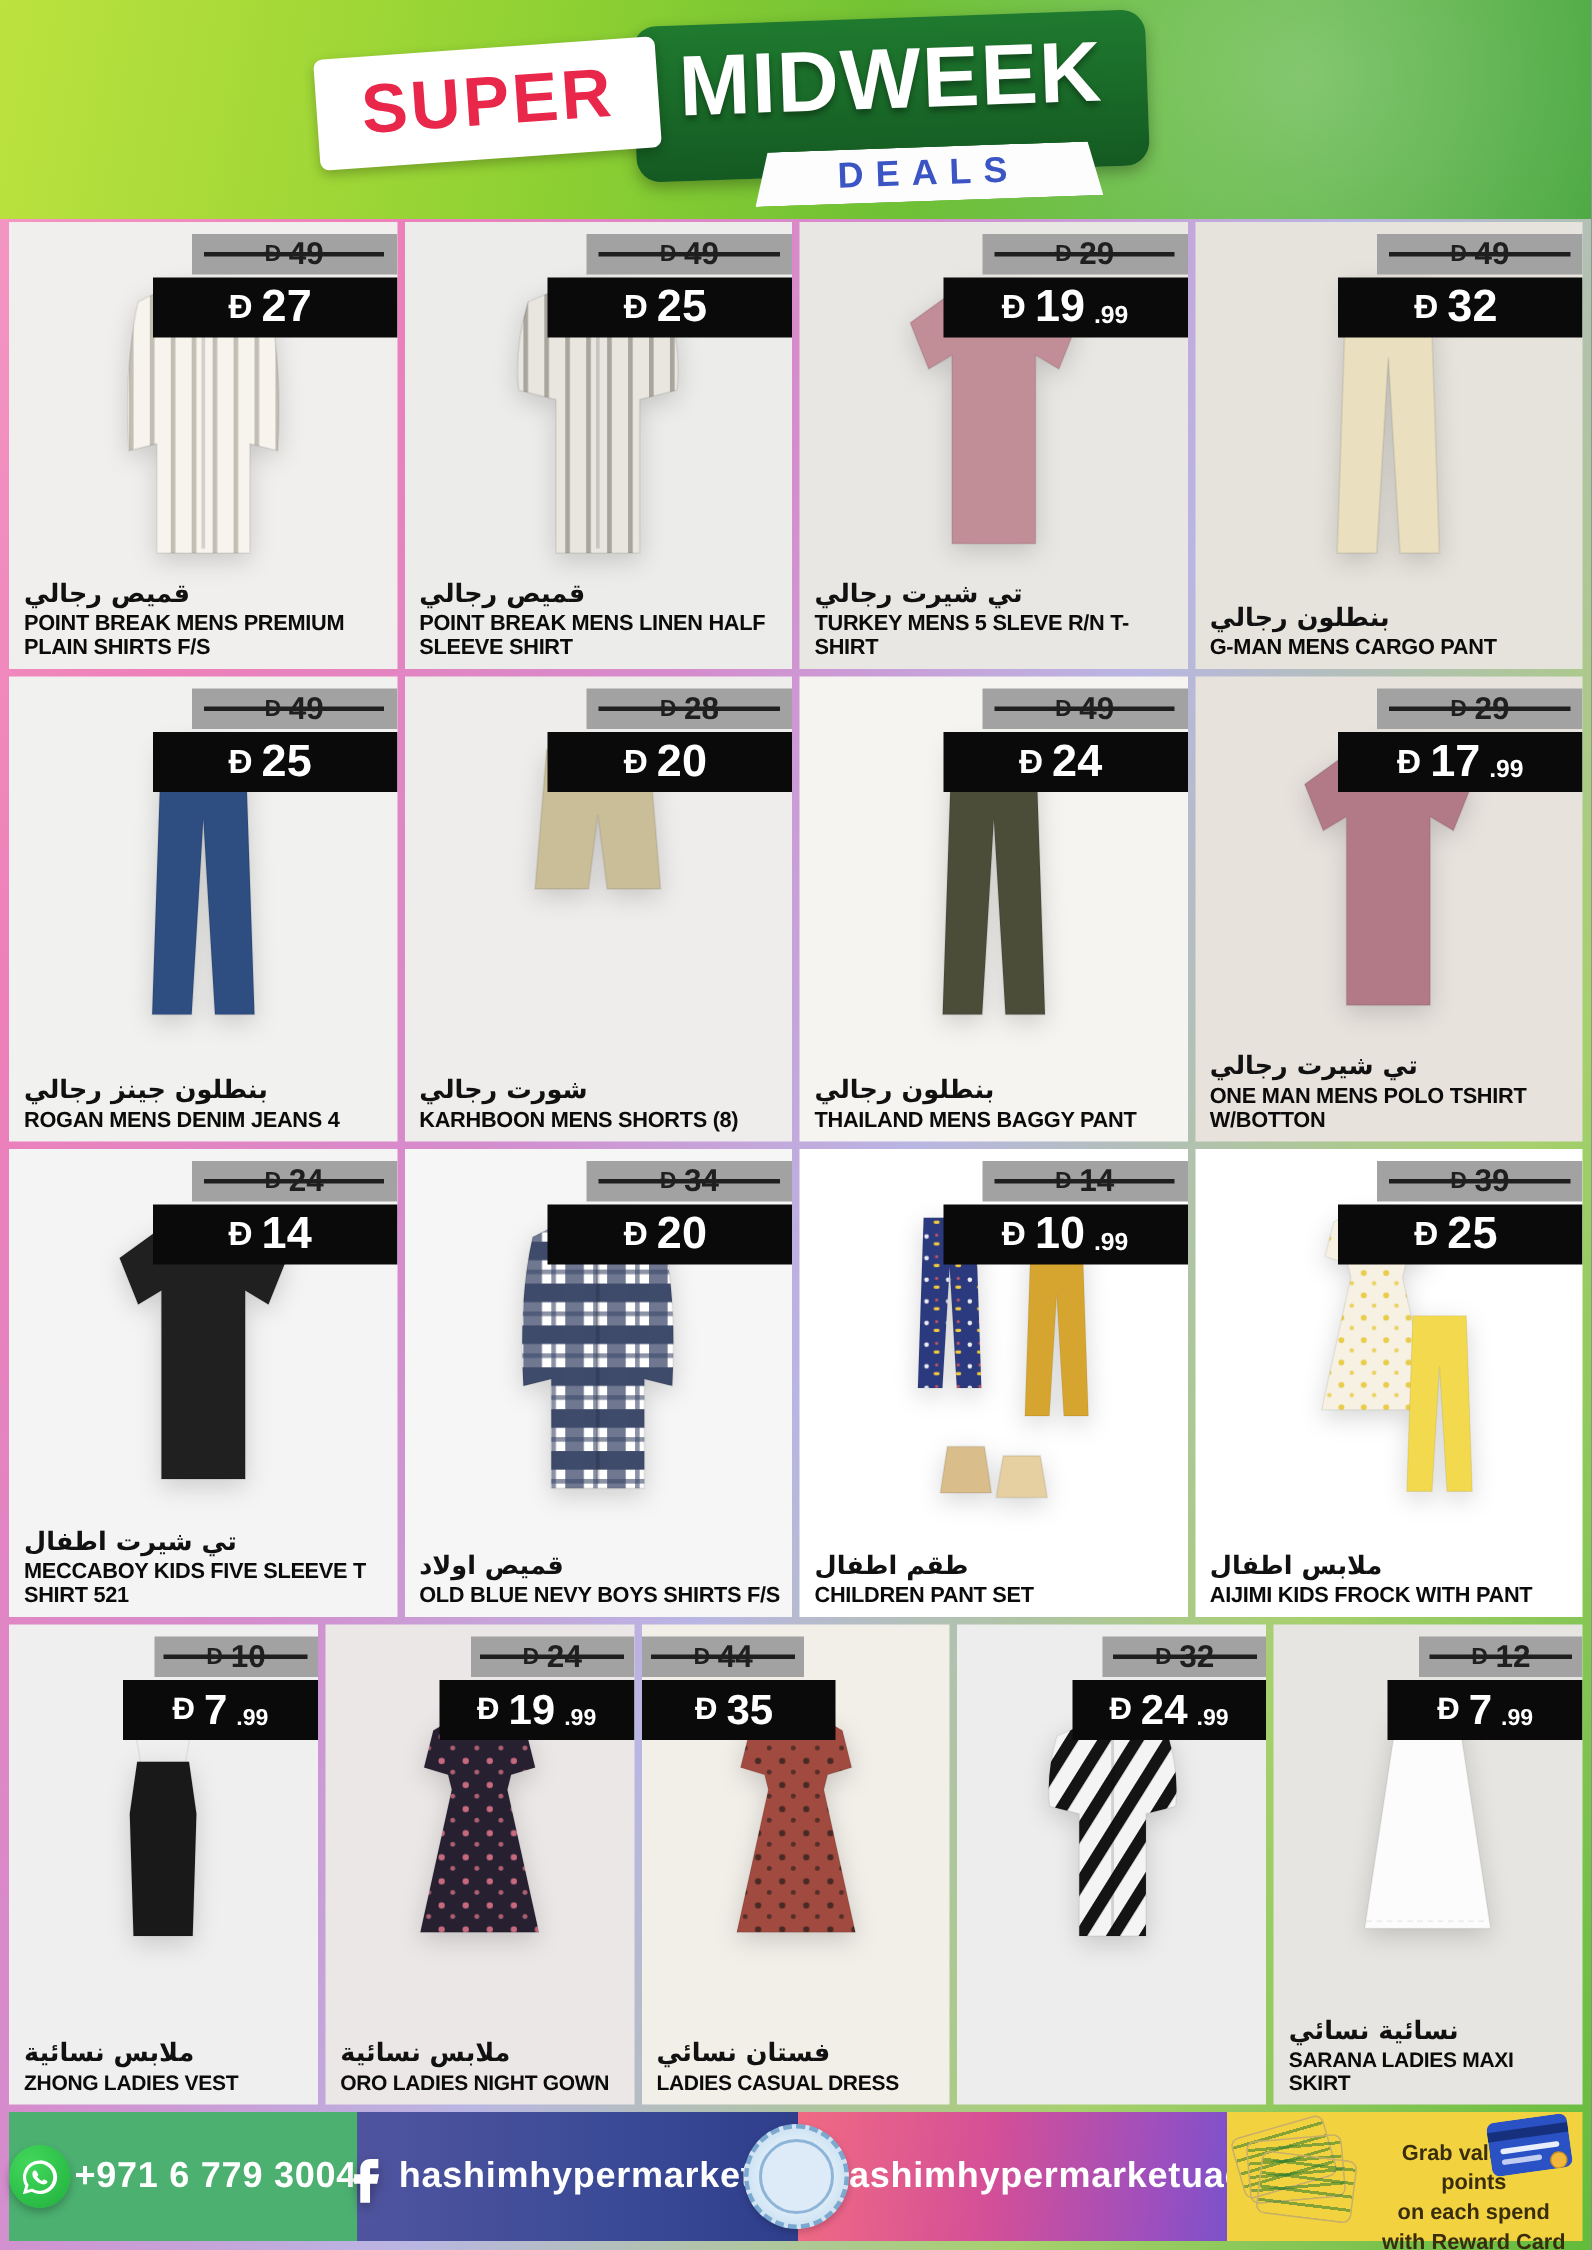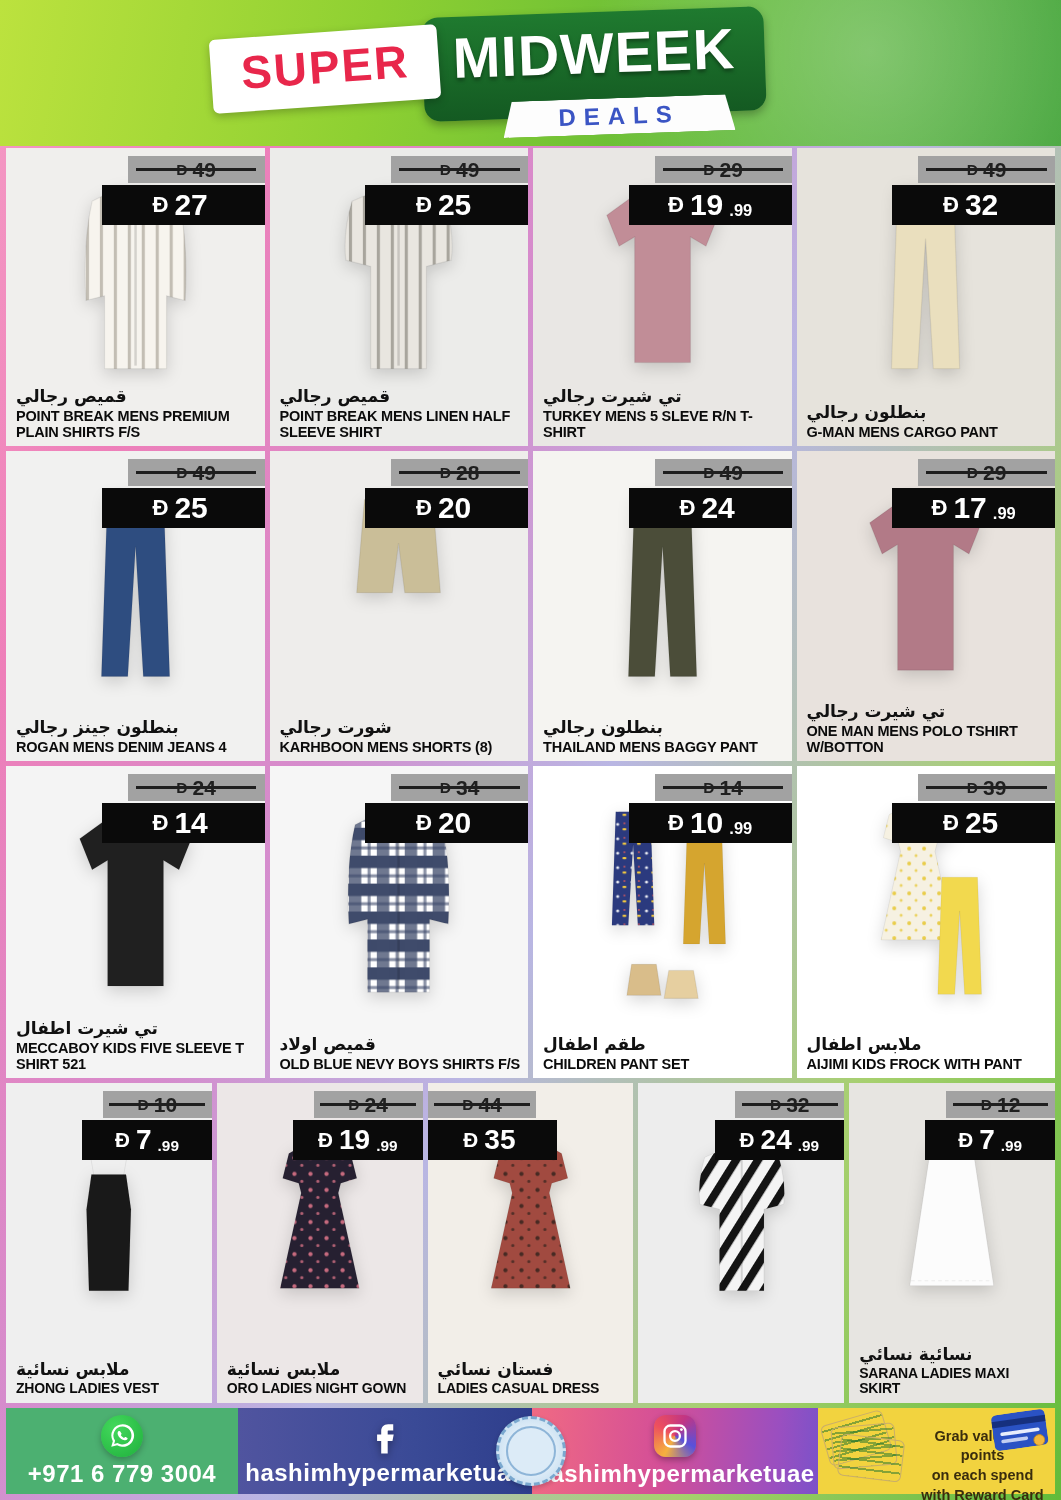--- a/index.html
+++ b/index.html
@@ -39,21 +39,21 @@
     color:#fff;font-weight:800;font-size:30px;gap:6px;}
   .row-3 .new-tag{font-size:28px;}
   .cur{font-size:.74em;font-weight:800;}
   .new-dec{font-size:.55em;align-self:flex-end;margin-bottom:5px;font-weight:800;}
   .names{position:absolute;left:10px;right:8px;bottom:6px;z-index:4;}
   .ar{font-family:"DejaVu Sans",sans-serif;font-size:17px;font-weight:700;color:#111;text-align:left;}
   .en{font-size:14.5px;font-weight:800;color:#0b0b0b;line-height:1.12;margin-top:2px;letter-spacing:-.2px;}
   .row-3 .en{font-size:14px;}
   
   .footer{height:86px;margin:0 6px 6px;display:flex;}
-  .f-sec{position:relative;display:flex;flex-direction:column;align-items:center;justify-content:center;gap:3px;height:100%;}
+  .f-sec{position:relative;display:flex;flex-direction:row;align-items:center;justify-content:center;gap:3px;height:100%;}
   .f-whatsapp{width:232px;background:#4cb071;}
   .f-facebook{width:294px;background:linear-gradient(90deg,#50549f,#3a4a96 60%,#2e3e8c);}
   .f-instagram{width:286px;background:linear-gradient(95deg,#f06a83,#d44f97 45%,#9a4fc0 85%,#7b52c9);}
   .f-reward{flex:1;background:#f2d33f;flex-direction:row;padding:0 6px;gap:4px;}
   .f-text{color:#fff;font-weight:800;font-size:24px;letter-spacing:.5px;white-space:nowrap;}
   .wa-badge{width:42px;height:42px;border-radius:50%;background:radial-gradient(circle at 35% 30%,#43d95c,#1faf3c);
     display:flex;align-items:center;justify-content:center;box-shadow:0 3px 6px rgba(0,0,0,.25);}
   .fb-badge{width:40px;height:40px;display:flex;align-items:center;justify-content:center;
     filter:drop-shadow(0 3px 4px rgba(0,0,0,.35));}
   .ig-badge{width:42px;height:42px;border-radius:12px;

